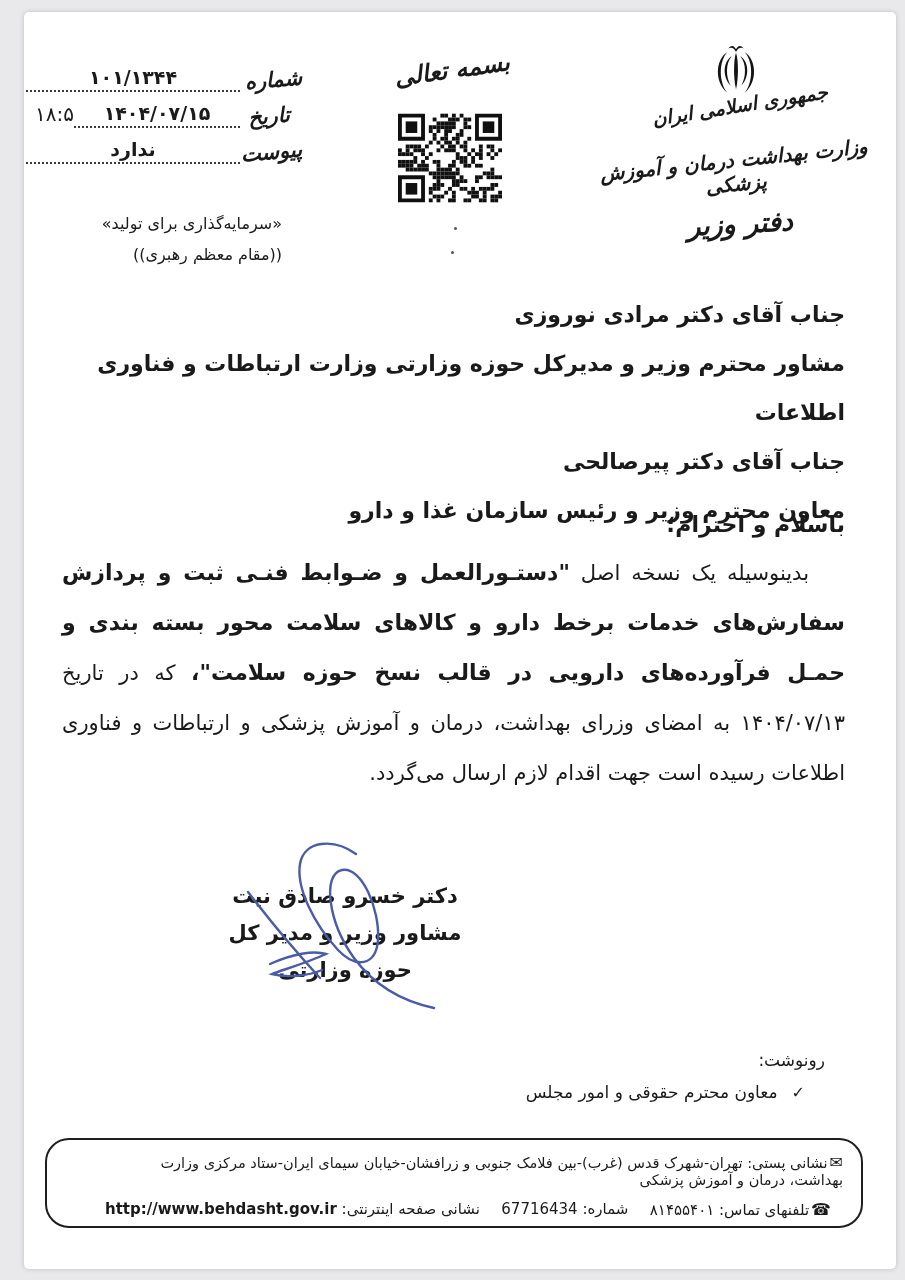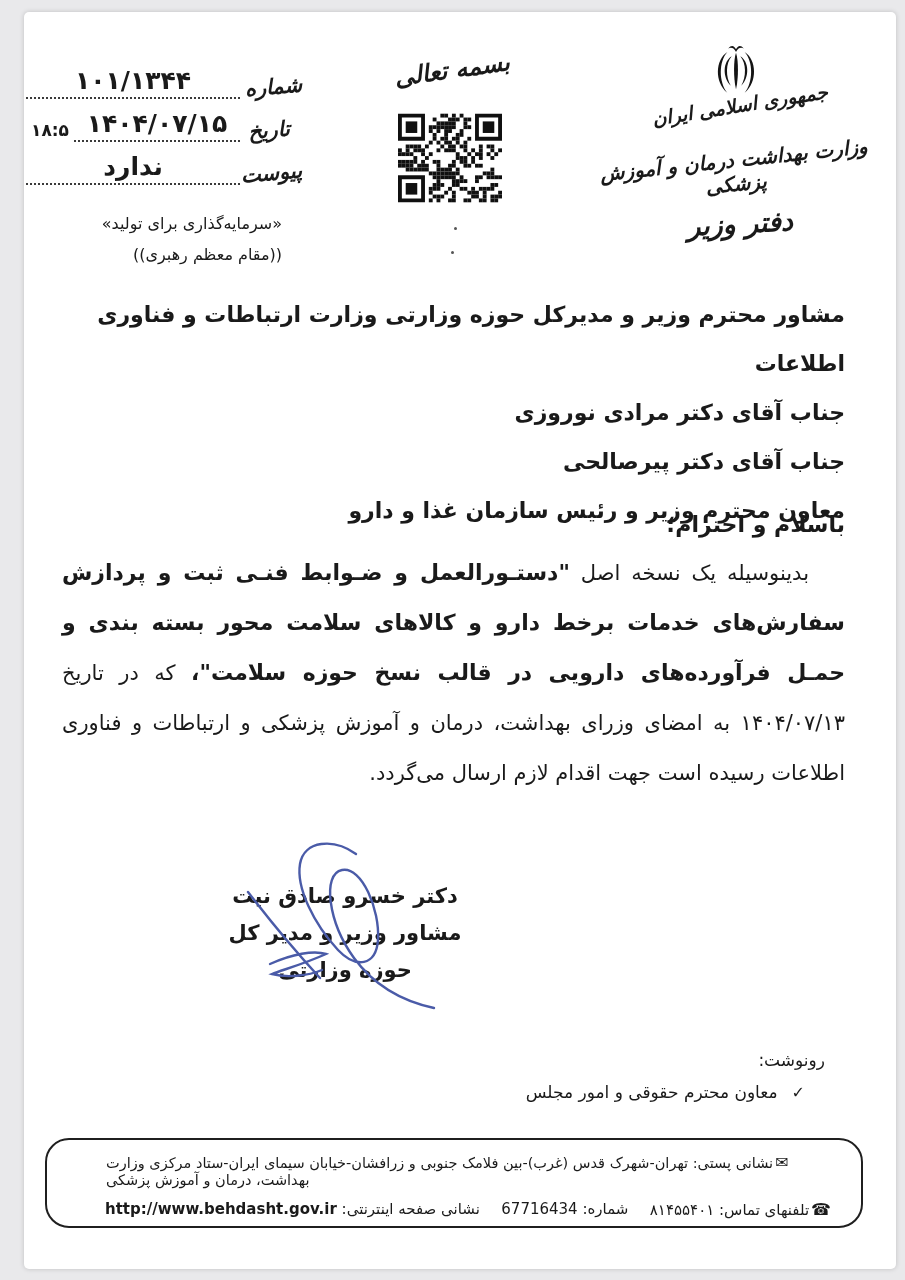--- a/index.html
+++ b/index.html
@@ -22,22 +22,22 @@
   .ministry { left:600px; top:148px; width:270px; font-size:20px; transform:rotate(-6deg); font-weight:600; }
   .office   { left:680px; top:208px; width:120px; font-size:27px; font-weight:bold; transform:rotate(-3deg); }
   
   .besmellah { left:382px; top:56px; width:140px; font-size:24px; font-weight:bold; transform:rotate(-8deg); }
   .qr { left:398px; top:112px; width:104px; height:92px; }
   .dot { width:3px; height:3px; background:#555; border-radius:50%; }
   
   .meta { left:26px; top:66px; width:276px; }
   .meta-row { display:flex; direction:rtl; align-items:flex-end; margin-bottom:10px; }
   .meta-label { width:60px; text-align:left; font-size:21px; font-weight:bold; font-style:italic; transform:rotate(-5deg); padding-left:6px; }
-  .meta-leader { flex:1; border-bottom:2px dotted #3a3a3a; text-align:center; font-weight:bold; font-size:25px; padding-bottom:2px; margin-right:2px; }
-  .meta-time { width:48px; font-weight:bold; font-size:17px; text-align:center; padding-bottom:2px; }
+  .meta-leader { flex:1; border-bottom:2px dotted #3a3a3a; text-align:center; font-weight:bold; font-size:19px; padding-bottom:2px; margin-right:2px; }
+  .meta-time { width:48px; font-weight:normal; font-size:20px; text-align:right; padding-bottom:2px; }
   .slogan { left:38px; top:208px; width:244px; text-align:right; direction:rtl; font-size:16px; line-height:31px; }
   
   .recipients { left:62px; top:290px; width:783px; direction:rtl; font-weight:bold; font-size:22px; line-height:49px; }
   .salutation { left:62px; top:512px; width:783px; direction:rtl; font-weight:bold; font-size:22px; }
   .bodytext {
     left:62px; top:548px; width:783px; direction:rtl;
     font-size:21px; line-height:50px; text-align:justify; text-indent:36px;
   }
   .bodytext b { font-size:22px; }
   
@@ -45,21 +45,21 @@
   .sig-ink { left:196px; top:836px; width:348px; height:178px; pointer-events:none; }
   
   .cc-label { left:62px; top:1050px; width:763px; direction:rtl; font-size:17px; }
   .cc-item  { left:62px; top:1082px; width:743px; direction:rtl; font-size:17px; }
   .cc-item .check { margin-left:14px; font-size:16px; }
   
   .footer {
     left:45px; top:1138px; width:818px; height:90px;
     border:2px solid #1f1f1f; border-radius:24px; direction:rtl;
   }
-  .footer-line1 { text-align:left; font-size:14.5px; margin-top:13px; padding:0 18px;margin-left:41px; }
+  .footer-line1 { text-align:right; font-size:14.5px; margin-top:13px; padding:0 18px;margin-left:41px; }
   .footer-line2 { display:flex; justify-content:space-between; padding:0 30px; margin-top:12px; font-size:15px; }
   .footer .ico { font-size:16px; margin-left:2px; }
   .ltr { direction:ltr; unicode-bidi:isolate; font-weight:bold;margin-left:28px; }
 </style>
 </head>
 <body>
 
 <div class="page">
   <div class="sheet"></div>
 
@@ -318,22 +318,22 @@
       <span class="meta-label">پیوست</span>
       <span class="meta-leader">ندارد</span>
     </div>
   </div>
   <div class="abs slogan">
     <div>«سرمایه‌گذاری برای تولید»</div>
     <div>((مقام معظم رهبری))</div>
   </div>
 
   <div class="abs recipients">
+    <div>جناب آقای دکتر مرادی نوروزی</div>
     <div>مشاور محترم وزیر و مدیرکل حوزه وزارتی وزارت ارتباطات و فناوری اطلاعات</div>
-    <div>جناب آقای دکتر مرادی نوروزی</div>
     <div>جناب آقای دکتر پیرصالحی</div>
     <div>معاون محترم وزیر و رئیس سازمان غذا و دارو</div>
   </div>
 
   <div class="abs salutation">باسلام و احترام؛</div>
   <p class="abs bodytext"><span>بدینوسیله یک نسخه اصل </span><b>"دستـورالعمل و ضـوابط فنـی ثبت و پردازش سفارش‌های خدمات برخط دارو و کالاهای سلامت محور بسته بندی و حمـل فرآورده‌های دارویی در قالب نسخ حوزه سلامت"،</b><span> که در تاریخ ۱۴۰۴/۰۷/۱۳ به امضای وزرای بهداشت، درمان و آموزش پزشکی و ارتباطات و فناوری اطلاعات رسیده است جهت اقدام لازم ارسال می‌گردد.</span></p>
 
   <div class="abs sig-text">
     <div>دکتر خسرو صادق نیت</div>
     <div>مشاور وزیر و مدیر کل حوزه وزارتی</div>

